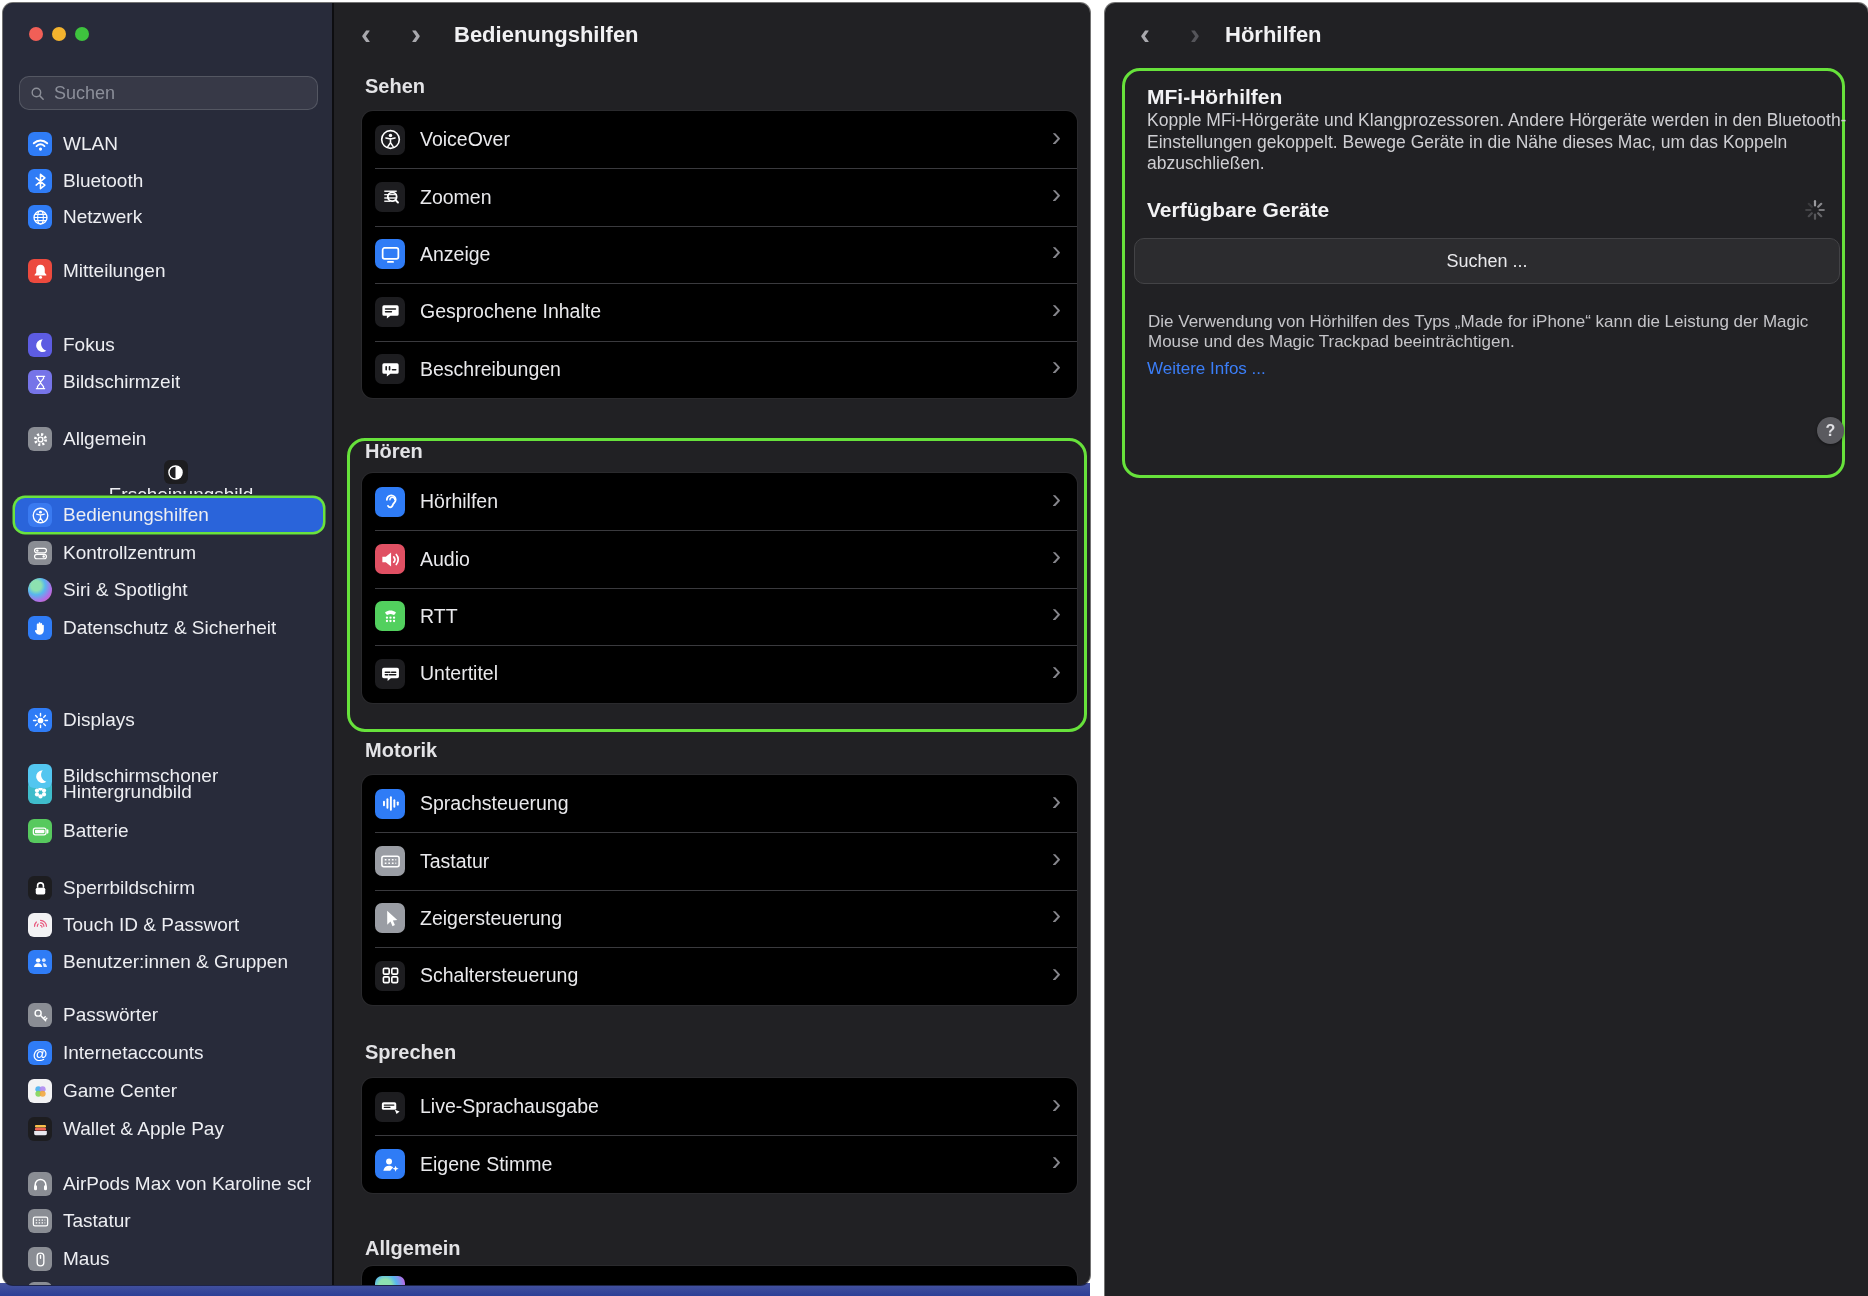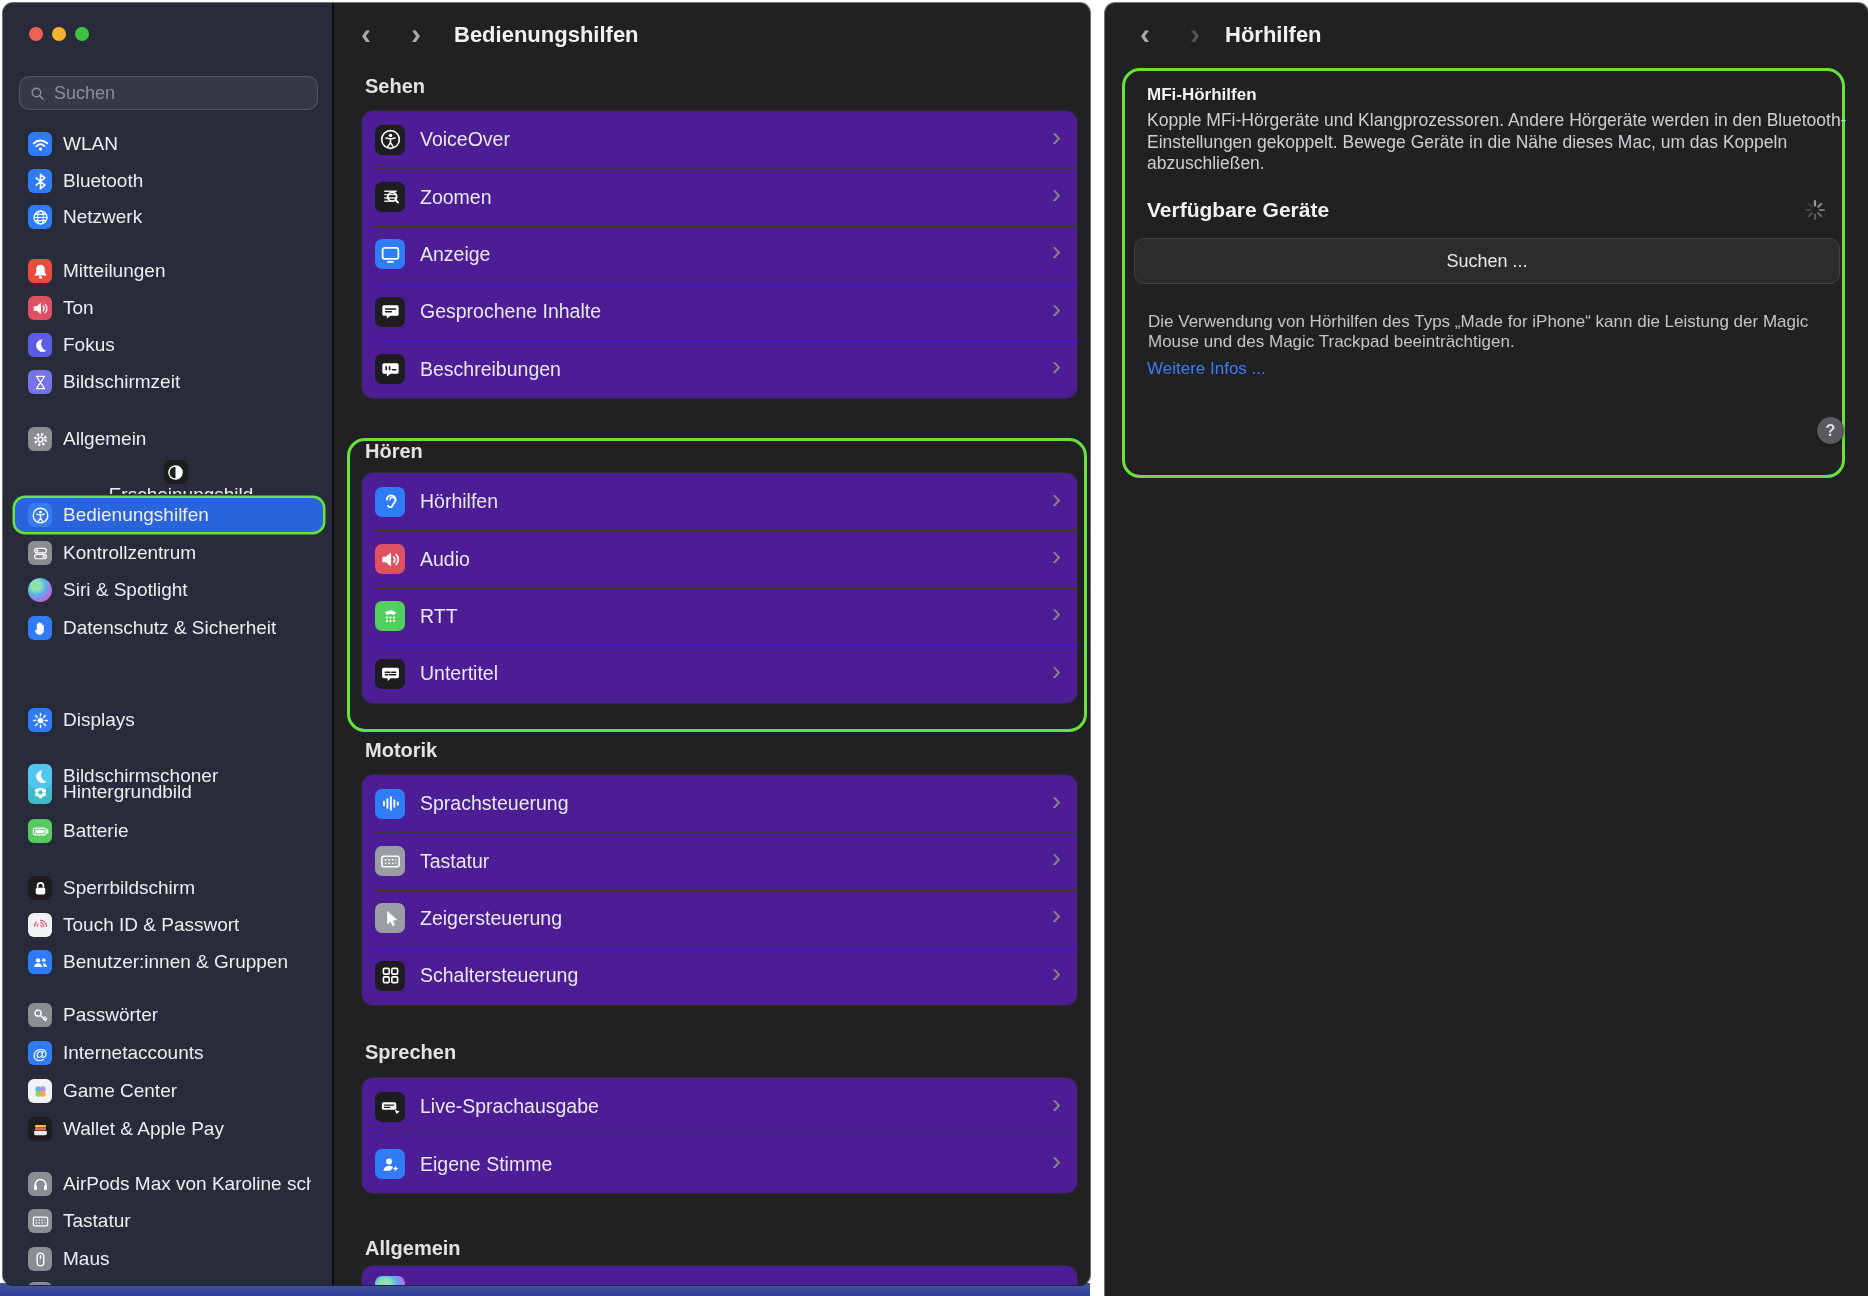--- a/index.html
+++ b/index.html
@@ -32,36 +32,36 @@
   .ic{flex:0 0 auto;width:24px;height:24px;border-radius:6px;display:flex;align-items:center;
        justify-content:center;color:#fff;font-size:15px;font-weight:600;line-height:1;overflow:hidden}
   .ic svg{width:19px;height:19px;display:block}
   .ic.siri{background:radial-gradient(circle at 34% 32%,#8de1b0 0 22%,#58b7ee 40%,#b06ee8 68%,#e8608c 100%);border-radius:50%}
   
   #mainL{position:absolute;left:331px;top:0;right:0;bottom:0}
   .navArrows{position:absolute;top:14px;font-size:30px;font-weight:600;line-height:34px;color:#a9a9ae}
   .navArrows.dim{color:#55555a}
   .winTitle{position:absolute;top:19px;font-size:22px;font-weight:700;color:#f1f1f3;white-space:nowrap}
   .shead{position:absolute;left:31px;font-size:20px;font-weight:700;color:#e3e3e6}
-  .card{position:absolute;left:28px;width:715px;background:#4c1d95;border-radius:11px;
+  .card{position:absolute;left:28px;width:715px;background:#000000;border-radius:11px;
        box-shadow:0 0 0 1px rgba(255,255,255,.045)}
   .mrow{position:relative;display:flex;align-items:center;padding-left:13px;box-sizing:border-box}
   .mrow + .mrow::before{content:"";position:absolute;left:13px;right:0;top:0;height:1px;background:#3a3a3e}
   .mrow .icL{width:30px;height:30px;border-radius:7px;font-size:18px}
   .mrow .icL svg{width:23px;height:23px}
   .mlabel{margin-left:15px;font-size:19.5px;color:#e9e9ec;white-space:nowrap}
   .chev{position:absolute;right:16px;top:50%;transform:translateY(-58%);font-size:28px;color:#86868c;font-weight:400}
   
   .gbox{position:absolute;border:3px solid #67e23b;border-radius:18px;pointer-events:none;box-sizing:border-box}
   .garrow{position:absolute;width:112px;height:30px;pointer-events:none}
   .garrow::before{content:"";position:absolute;left:0;top:0;border-top:15px solid transparent;
        border-bottom:15px solid transparent;border-right:27px solid #5fe42f}
   .garrow::after{content:"";position:absolute;left:25px;right:0;top:10.5px;height:9px;border-radius:2px;background:#5fe42f}
   
-  .rp-title{position:absolute;left:22px;top:14px;font-size:17px;font-weight:700;color:#f2f2f4}
+  .rp-title{position:absolute;left:22px;top:14px;font-size:21px;font-weight:700;color:#f2f2f4}
   .rp-desc{position:absolute;left:22px;top:39px;width:706px;font-size:17.5px;line-height:21.5px;color:#cfcfd3}
   .rp-h2{position:absolute;left:22px;top:127px;font-size:21px;font-weight:700;color:#f2f2f4}
   .spin{position:absolute;left:678px;top:127px;width:24px;height:24px}
   .searchBtn{position:absolute;left:9px;top:167px;width:706px;height:46px;box-sizing:border-box;
        background:#2c2c2f;border:1px solid #434346;border-radius:10px;display:flex;align-items:center;
        justify-content:center;font-size:18px;color:#e9e9ec;cursor:default}
   .note{position:absolute;left:23px;top:241px;width:702px;font-size:17px;line-height:19.5px;color:#c5c5c9}
   .moreLink{position:absolute;left:22px;top:288px;font-size:17px;color:#3b7ef8;cursor:pointer}
   .helpBtn{position:absolute;left:692px;top:346px;width:27px;height:27px;border-radius:50%;background:#5a5a5f;
        color:#e0e0e4;font-size:16px;font-weight:700;display:flex;align-items:center;justify-content:center;
@@ -301,28 +301,20 @@
         </span>
         <span class="slabel">Netzwerk</span>
       </div>
       <div class="srow" style="top: 251px;">
         <span class="ic" style="background: rgb(236, 74, 62);">
           <svg viewBox="0 0 24 24">
             <use href="#i-bell"></use>
           </svg>
         </span>
         <span class="slabel">Mitteilungen</span>
-      </div>
-      <div class="srow" style="top: 288px;">
-        <span class="ic" style="background: rgb(224, 80, 99);">
-          <svg viewBox="0 0 24 24">
-            <use href="#i-speaker"></use>
-          </svg>
-        </span>
-        <span class="slabel">Ton</span>
       </div>
       <div class="srow" style="top: 325px;">
         <span class="ic" style="background: rgb(93, 92, 226);">
           <svg viewBox="0 0 24 24">
             <use href="#i-moon"></use>
           </svg>
         </span>
         <span class="slabel">Fokus</span>
       </div>
       <div class="srow" style="top: 362px;">

